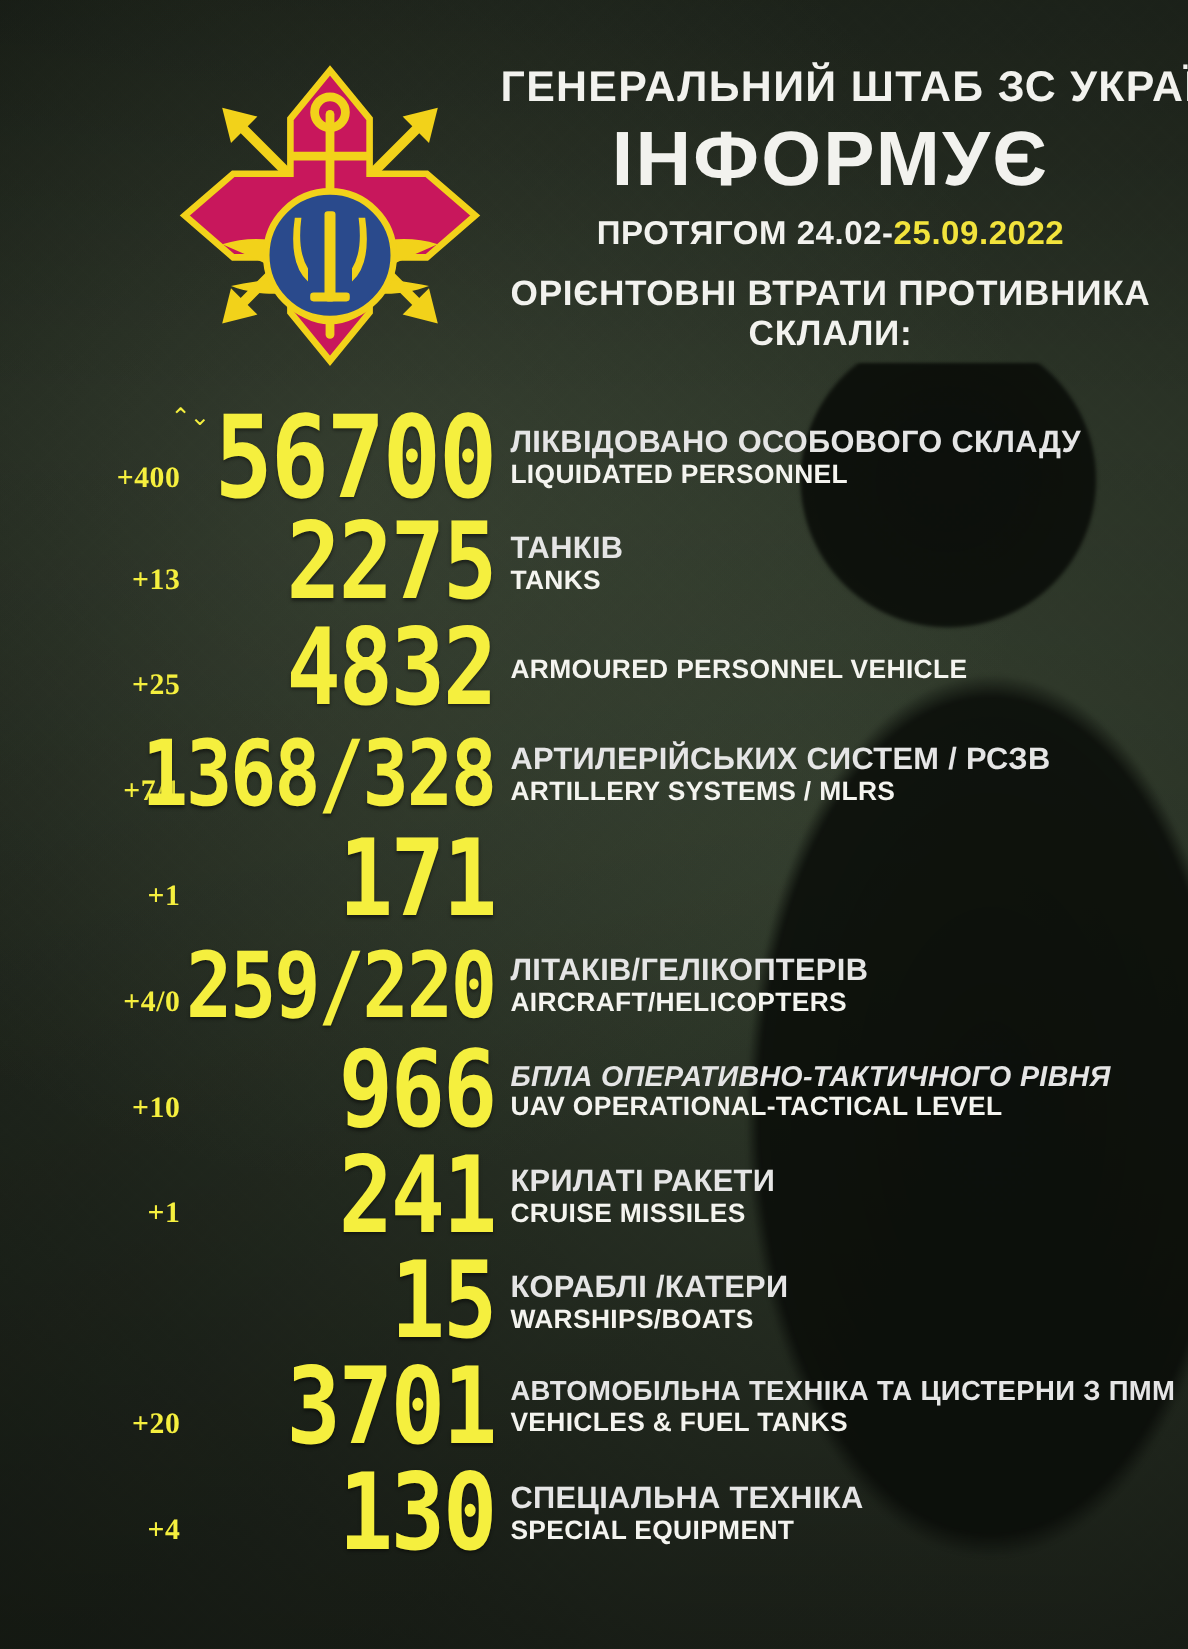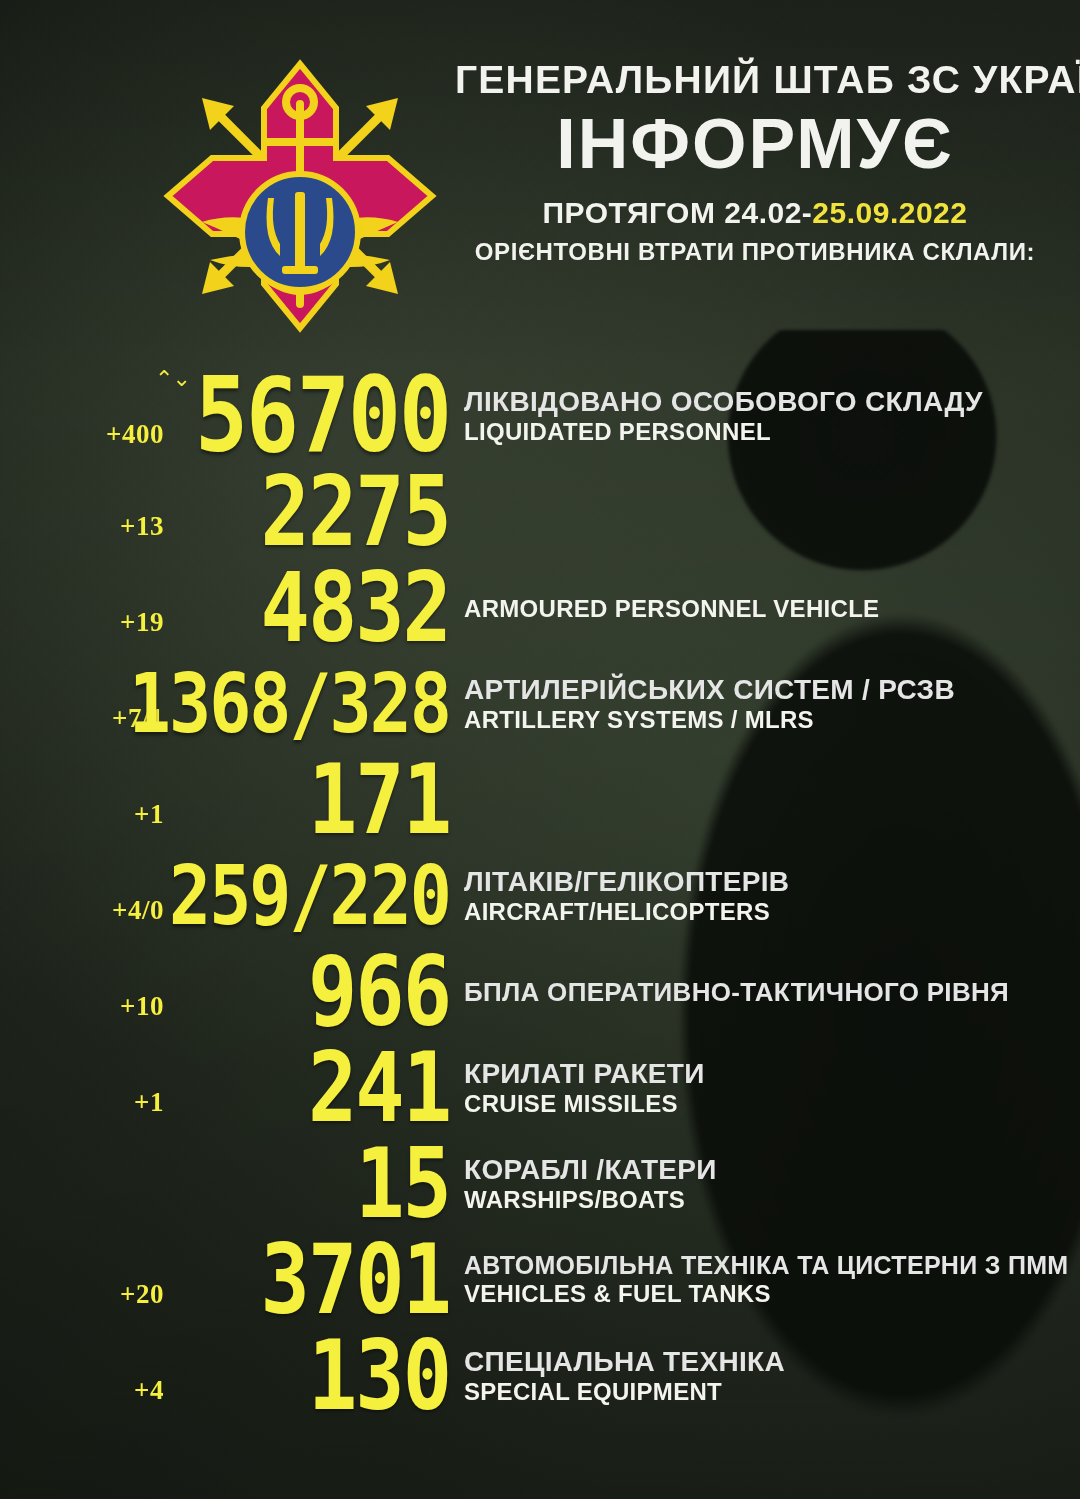--- a/index.html
+++ b/index.html
@@ -53,21 +53,21 @@
   }
   .h-line2 {
     font-size:70px; font-weight:bold; letter-spacing:2px;
     text-transform:uppercase; line-height:1.05; margin-top:6px;
   }
   .h-line3 {
     font-size:30px; font-weight:bold; margin-top:14px; letter-spacing:0.5px;
   }
   .h-line3 .date { color:#f2e33c;text-align:center; }
   .h-line4 {
-    font-size:24px; font-weight:bold; margin-top:8px;
+    font-size:32px; font-weight:bold; margin-top:18px;
     text-transform:uppercase; letter-spacing:0.6px;text-align:center;
   }
 
   
   .rows { position:relative; padding:8px 0 0 0; }
   .row {
     position:relative;
     display:flex;
     align-items:center;
     height:96px;
@@ -117,21 +117,21 @@
   .lab-en {
     color:#f4f4ef;
     font-size:24px;
     font-weight:bold;
     text-transform:uppercase;
     letter-spacing:0.3px;
     white-space:nowrap;
     line-height:1.1;
     margin-top:2px;
   }
-  .row.narrow-ua .lab-ua { font-size:26px; }
+  .row.narrow-ua .lab-ua { font-size:26px;font-style:italic; }
   .row.tiny-ua .lab-ua { font-size:25px; }
 
   .arrows {
     position:absolute;
     left:155px; top:-2px;
     color:#f5ef3e;
     font-size:22px;
     letter-spacing:-1px;
   }
   .row-0 .num { font-size:88px; }
@@ -206,24 +206,28 @@
       <div class="lab-ua">ЛІКВІДОВАНО ОСОБОВОГО СКЛАДУ</div>
       <div class="lab-en">LIQUIDATED PERSONNEL</div>
     </div>
   </div>
 
   <div class="row">
     <div class="delta">+13</div>
     <div class="num-wrap">
       <div class="num lg">2275</div>
     </div>
-  </div>
-
-  <div class="row">
-    <div class="delta">+19</div>
+    <div class="labels">
+      <div class="lab-ua">ТАНКІВ</div>
+      <div class="lab-en">TANKS</div>
+    </div>
+  </div>
+
+  <div class="row">
+    <div class="delta">+25</div>
     <div class="num-wrap">
       <div class="num lg">4832</div>
     </div>
     <div class="labels">
       <div class="lab-en">ARMOURED PERSONNEL VEHICLE</div>
     </div>
   </div>
 
   <div class="row">
     <div class="delta">+7/1</div>
@@ -254,20 +258,21 @@
     </div>
   </div>
 
   <div class="row narrow-ua">
     <div class="delta">+10</div>
     <div class="num-wrap">
       <div class="num lg">966</div>
     </div>
     <div class="labels">
       <div class="lab-ua">БПЛА ОПЕРАТИВНО-ТАКТИЧНОГО РІВНЯ</div>
+      <div class="lab-en">UAV OPERATIONAL-TACTICAL LEVEL</div>
     </div>
   </div>
 
   <div class="row">
     <div class="delta">+1</div>
     <div class="num-wrap">
       <div class="num lg">241</div>
     </div>
     <div class="labels">
       <div class="lab-ua">КРИЛАТІ РАКЕТИ</div>

